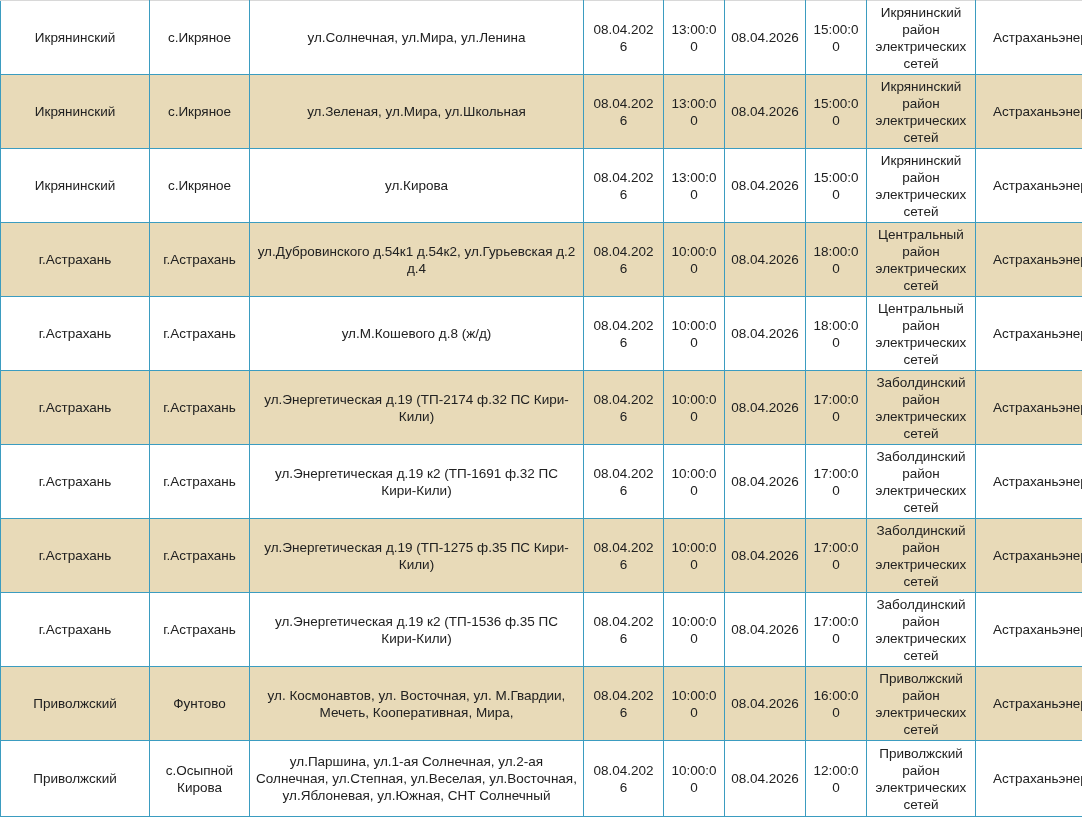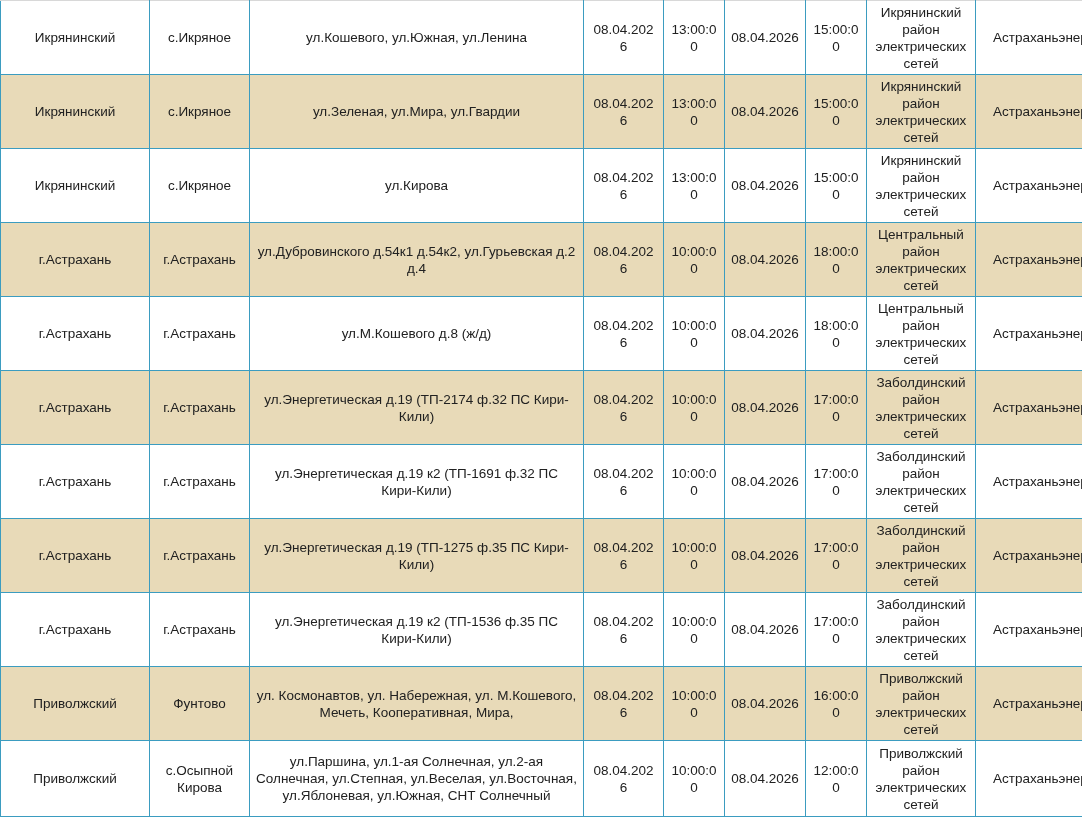--- a/index.html
+++ b/index.html
@@ -66,32 +66,32 @@
       <col style="width:61px">
       <col style="width:81px">
     <col style="width:61px">
       <col style="width:109px">
       <col style="width:142px">
   </colgroup>
   <tbody>
     <tr>
       <td>Икрянинский</td>
       <td>с.Икряное</td>
-      <td class="streets">ул.Кошевого, ул.Южная, ул.Ленина</td>
+      <td class="streets">ул.Солнечная, ул.Мира, ул.Ленина</td>
       <td>08.04.2026</td>
       <td>13:00:00</td>
       <td>08.04.2026</td>
       <td>15:00:00</td>
       <td class="res">Икрянинский район электрических сетей</td>
       <td class="branch">Астраханьэнерго</td>
     </tr>
     <tr>
       <td>Икрянинский</td>
       <td>с.Икряное</td>
-      <td class="streets">ул.Зеленая, ул.Мира, ул.Гвардии</td>
+      <td class="streets">ул.Зеленая, ул.Мира, ул.Школьная</td>
       <td>08.04.2026</td>
       <td>13:00:00</td>
       <td>08.04.2026</td>
       <td>15:00:00</td>
       <td class="res">Икрянинский район электрических сетей</td>
       <td class="branch">Астраханьэнерго</td>
     </tr>
     <tr>
       <td>Икрянинский</td>
       <td>с.Икряное</td>
@@ -165,21 +165,21 @@
       <td>08.04.2026</td>
       <td>10:00:00</td>
       <td>08.04.2026</td>
       <td>17:00:00</td>
       <td class="res">Заболдинский район электрических сетей</td>
       <td class="branch">Астраханьэнерго</td>
     </tr>
     <tr>
       <td>Приволжский</td>
       <td>Фунтово</td>
-      <td class="streets">ул. Космонавтов, ул. Набережная, ул. М.Кошевого, Мечеть, Кооперативная, Мира,</td>
+      <td class="streets">ул. Космонавтов, ул. Восточная, ул. М.Гвардии, Мечеть, Кооперативная, Мира,</td>
       <td>08.04.2026</td>
       <td>10:00:00</td>
       <td>08.04.2026</td>
       <td>16:00:00</td>
       <td class="res">Приволжский район электрических сетей</td>
       <td class="branch">Астраханьэнерго</td>
     </tr>
     <tr>
       <td>Приволжский</td>
       <td>с.Осыпной Кирова</td>

